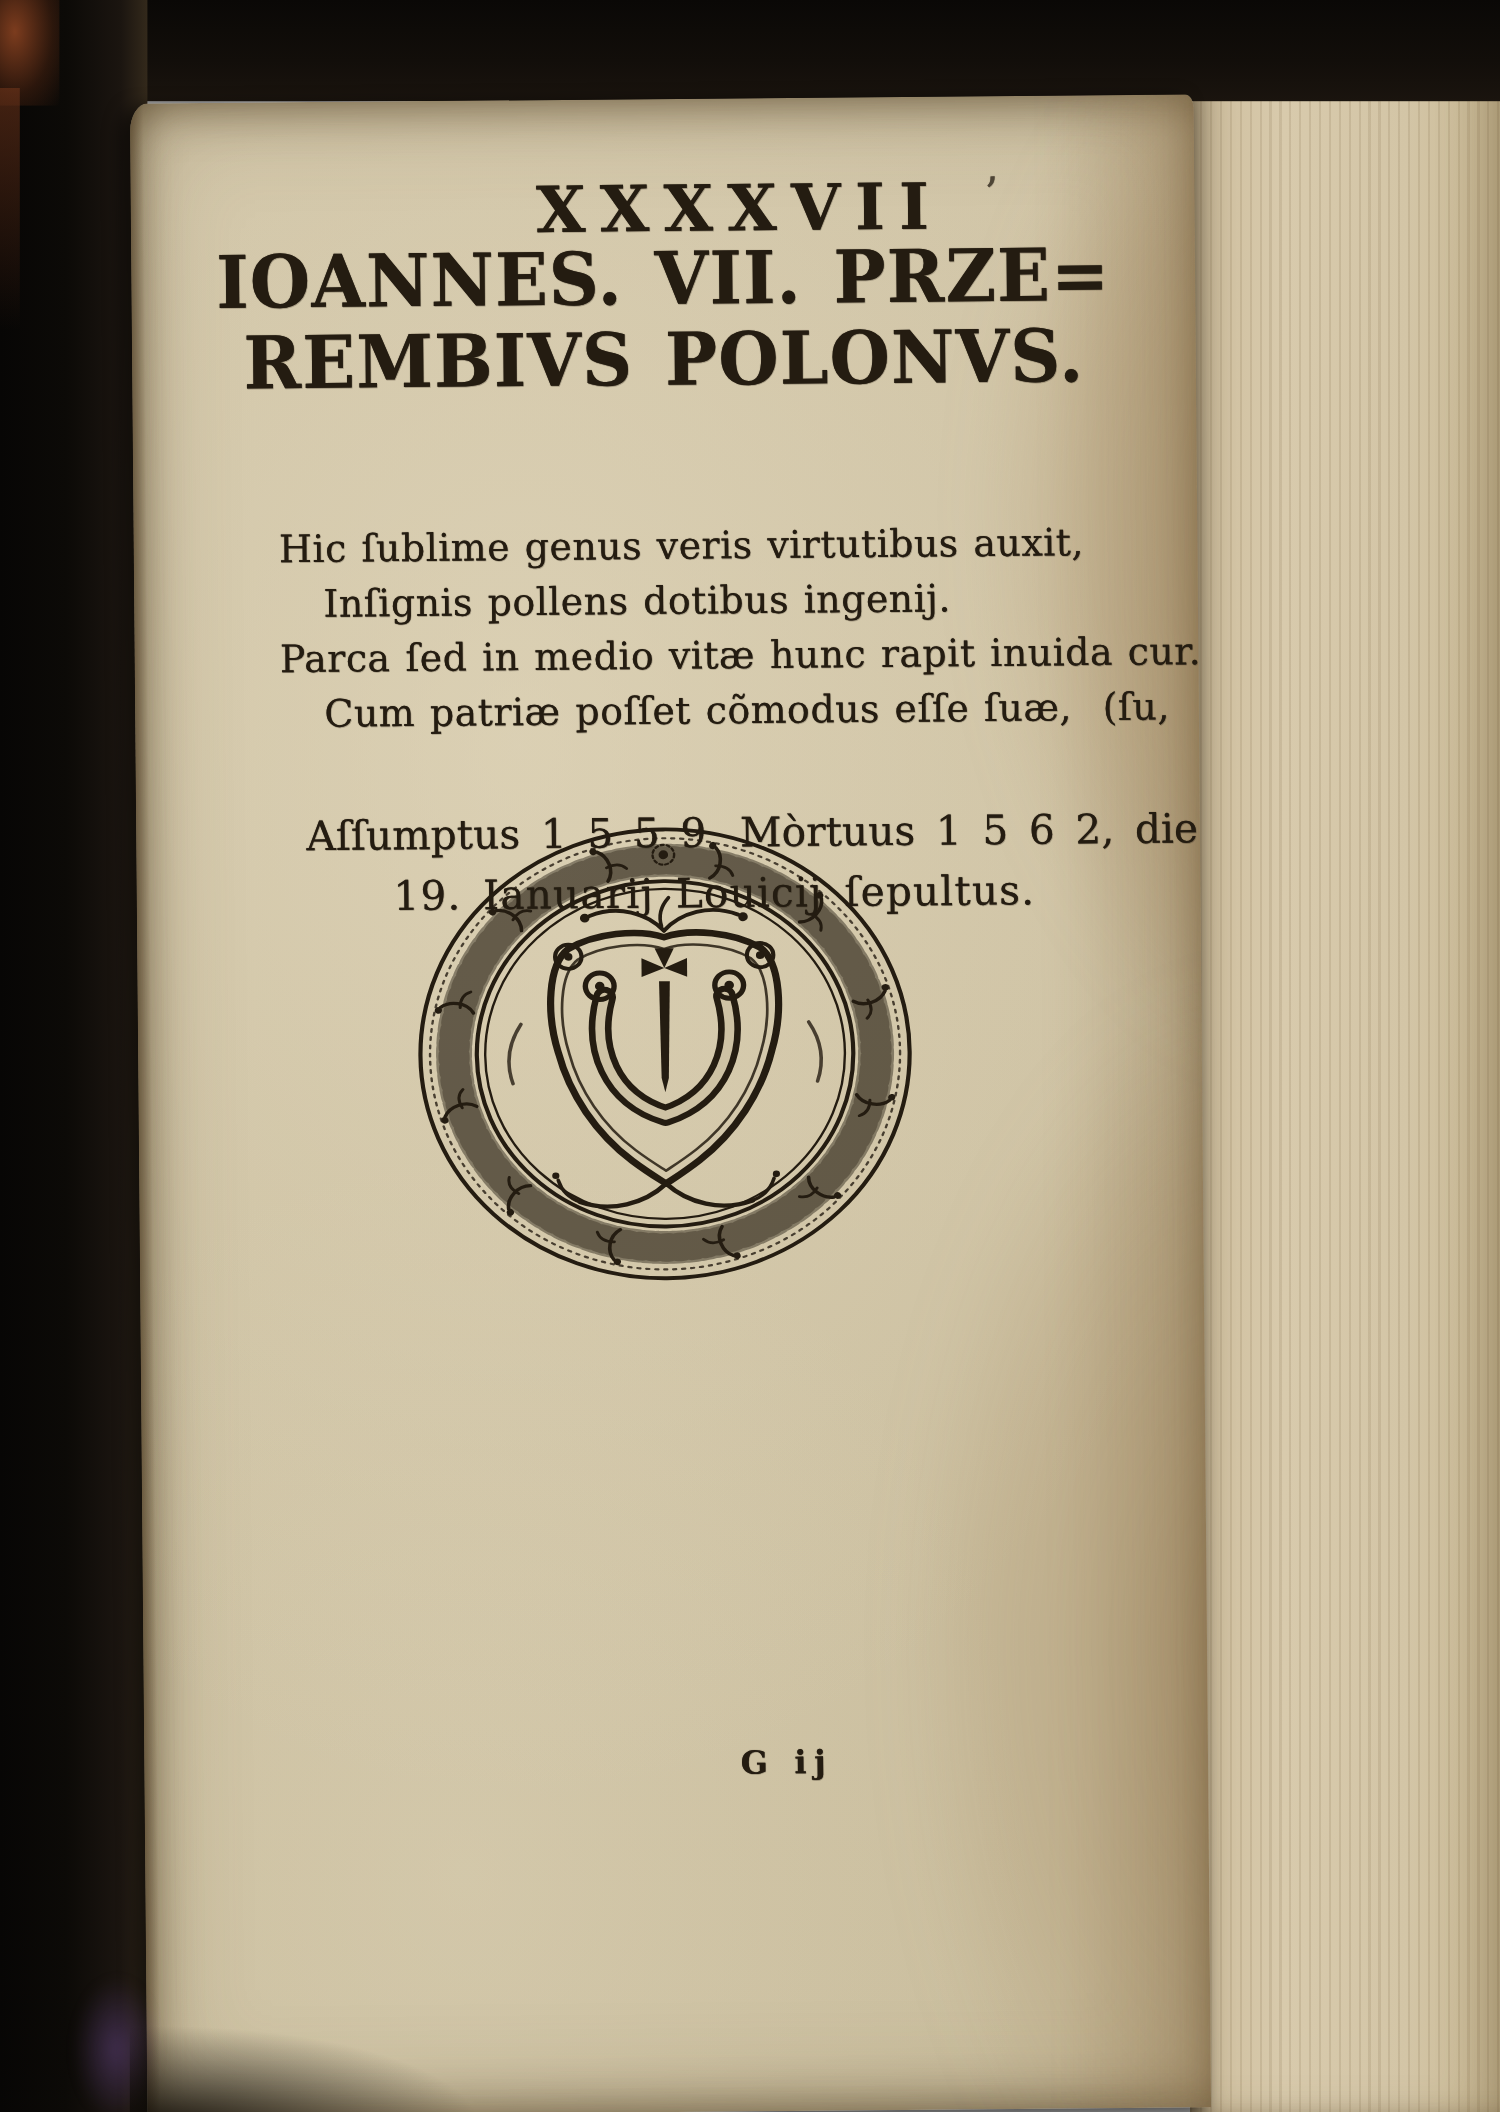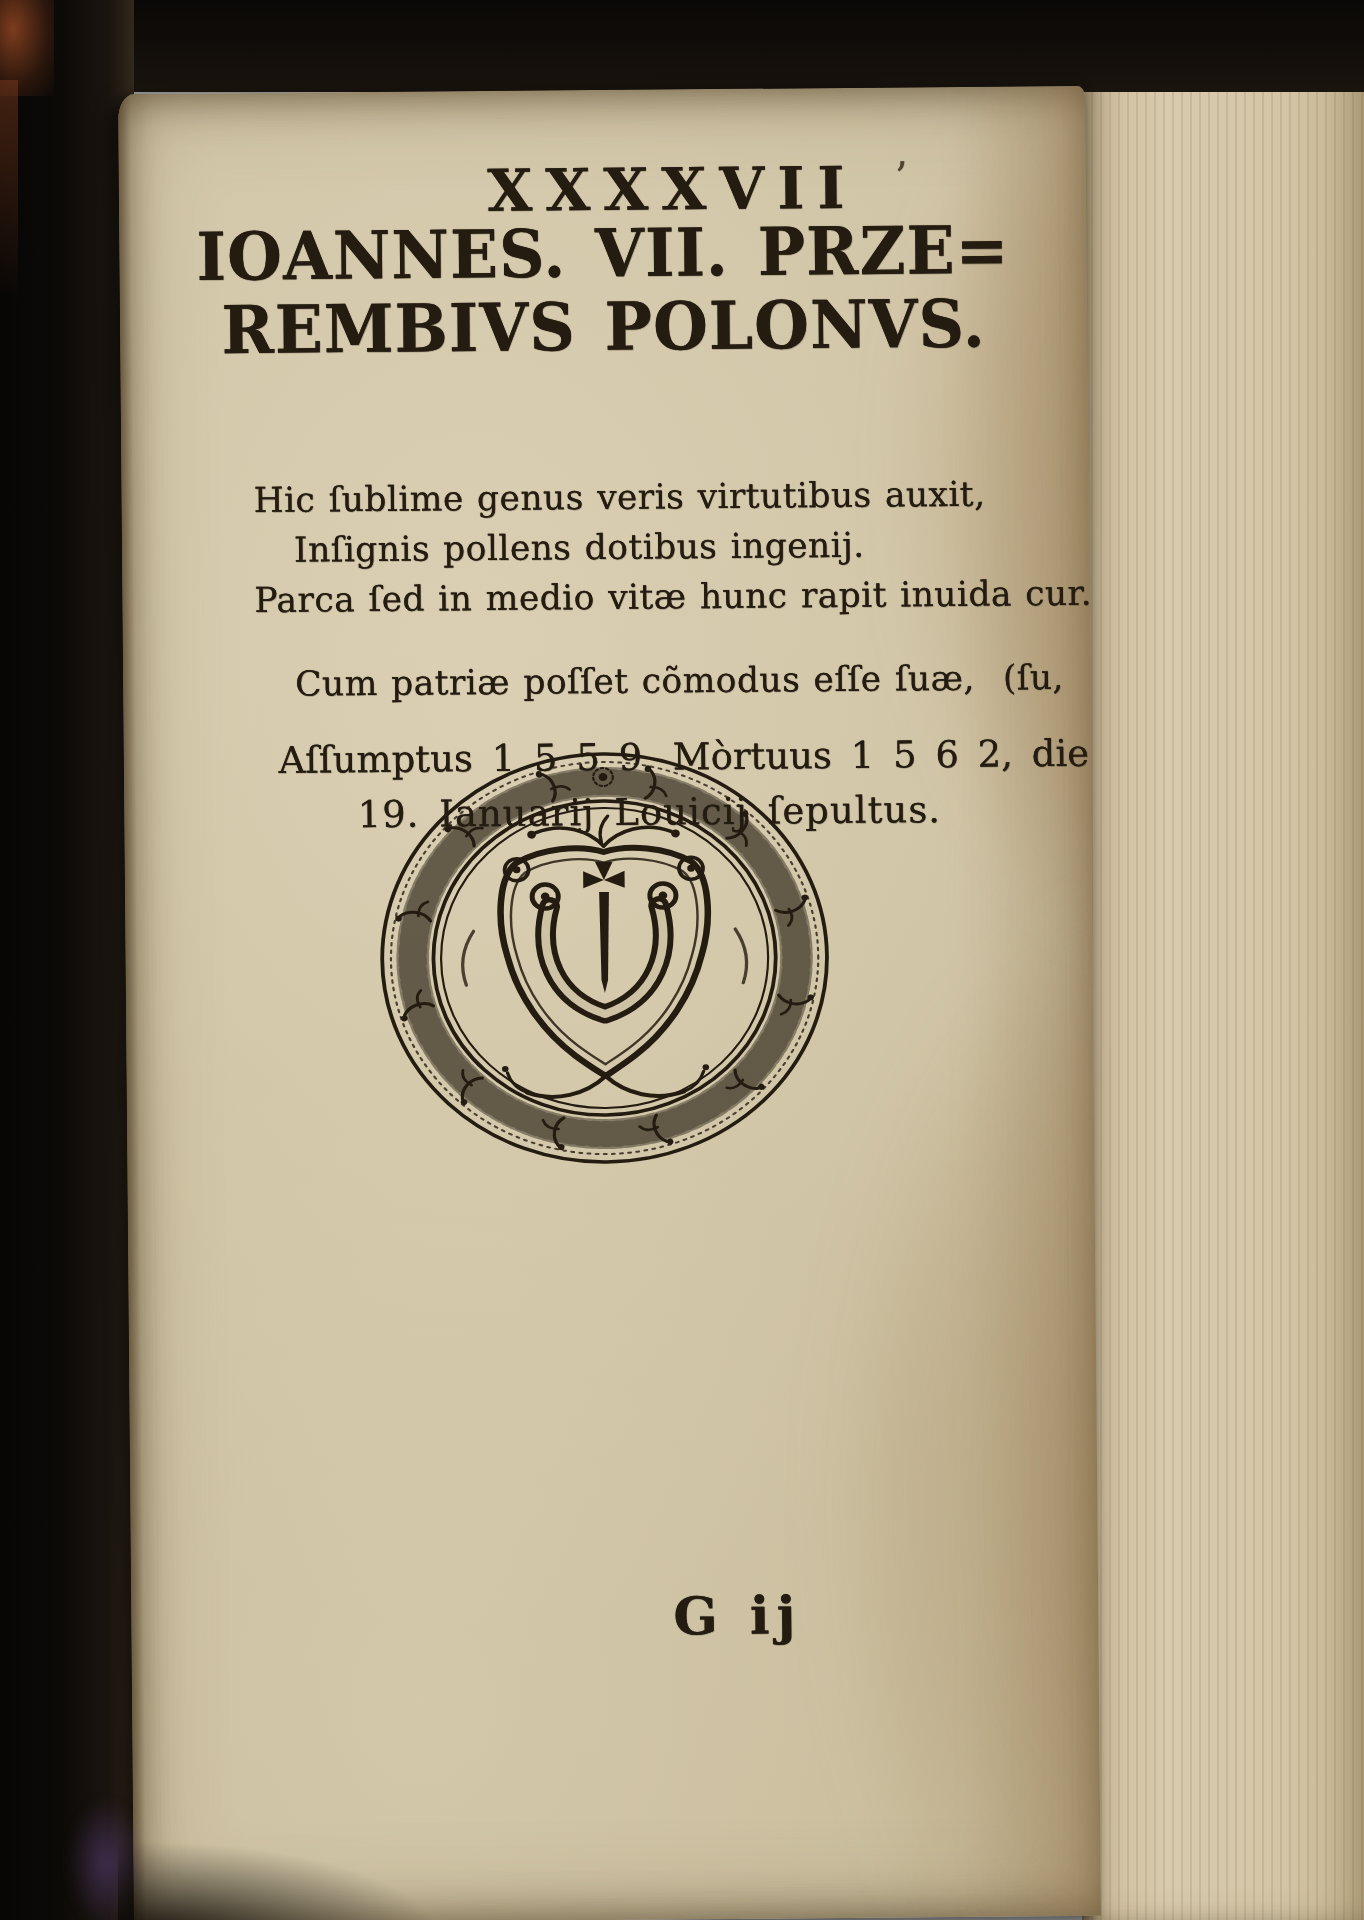--- a/index.html
+++ b/index.html
@@ -55,26 +55,26 @@
   .ink{color:#241c11;text-shadow:0 0 .7px rgba(36,28,17,.9), .6px .8px 0 rgba(36,28,17,.22);}
   .heading{position:absolute;top:66px;left:96px;right:-44px;text-align:center;
     font-size:58px;font-weight:700;letter-spacing:13px;}
   .stray-mark{position:absolute;top:66px;left:776px;font-size:40px;opacity:.75;}
   .titles{position:absolute;top:130px;left:-6px;right:-6px;text-align:center;
     font-size:63px;font-weight:700;line-height:70px;letter-spacing:1px;word-spacing:6px;
     transform:scaleY(1.05);}
   .verse{position:absolute;top:382px;left:132px;font-size:34.5px;line-height:50px;
     letter-spacing:.4px;word-spacing:2px;white-space:nowrap;}
   .verse .indent{padding-left:40px;}
-  .turnover{display:inline-block;margin-left:28px;margin-top:34px;}
+  .turnover{display:inline-block;margin-left:28px;}
   .dates{position:absolute;top:640px;left:128px;width:864px;text-align:center;
     font-size:37px;line-height:55px;word-spacing:7px;white-space:nowrap;}
   .dates .d2{margin-right:70px;letter-spacing:1px;}
   .emblem{position:absolute;left:250px;top:656px;width:458px;height:424px;}
-  .signature{position:absolute;top:1496px;left:542px;font-size:52px;font-weight:700;
+  .signature{position:absolute;top:1496px;left:542px;font-size:29px;font-weight:700;
     letter-spacing:7px;}
 </style>
 </head>
 <body>
 
 <div class="scene">
 
   <div class="page-stack"></div>
   <div class="top-dark"></div>
   <div class="binding-left"></div>

